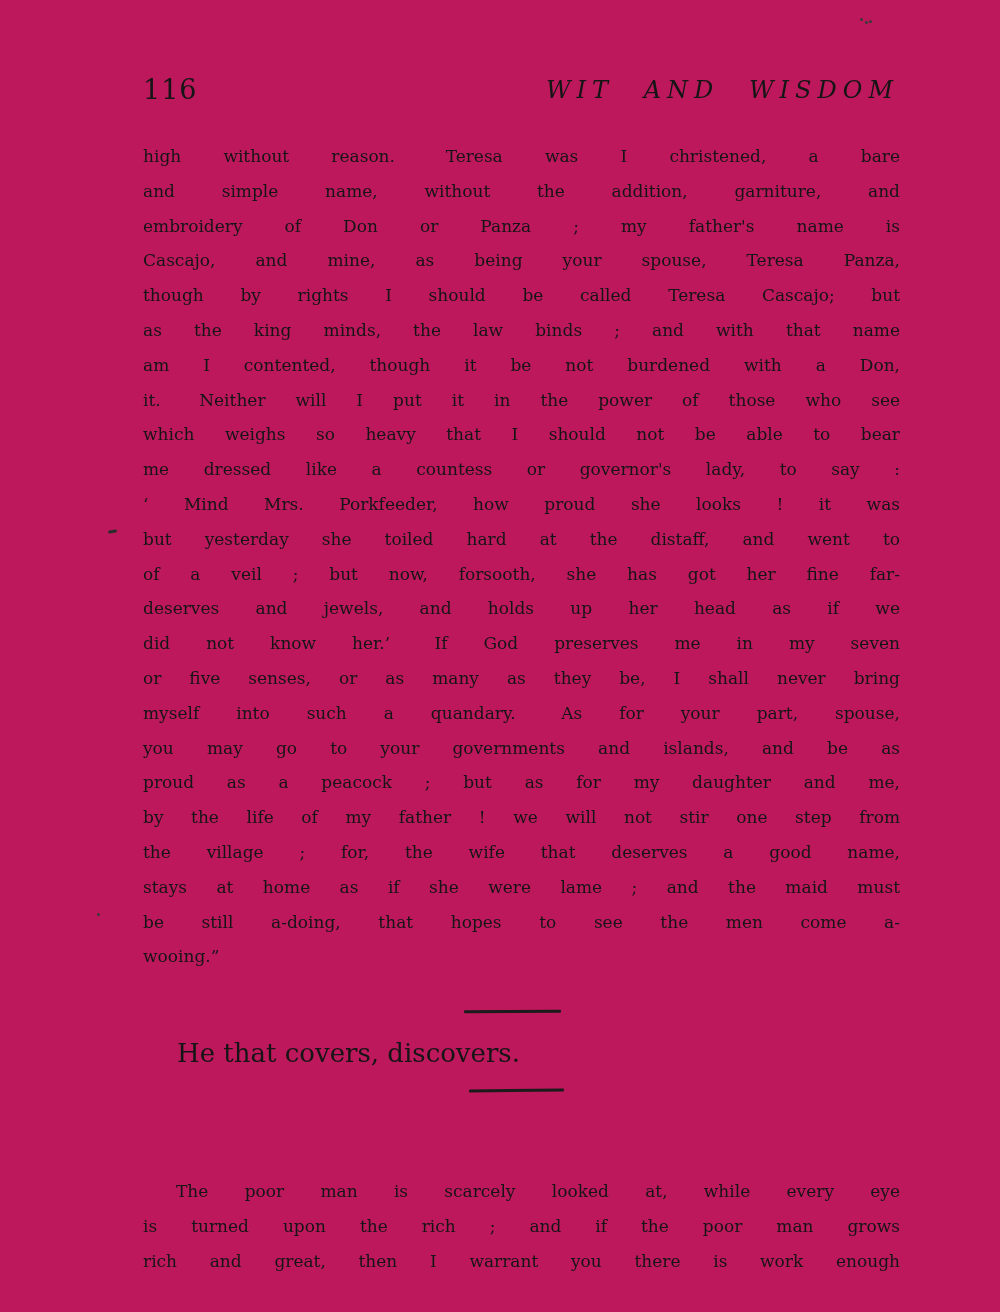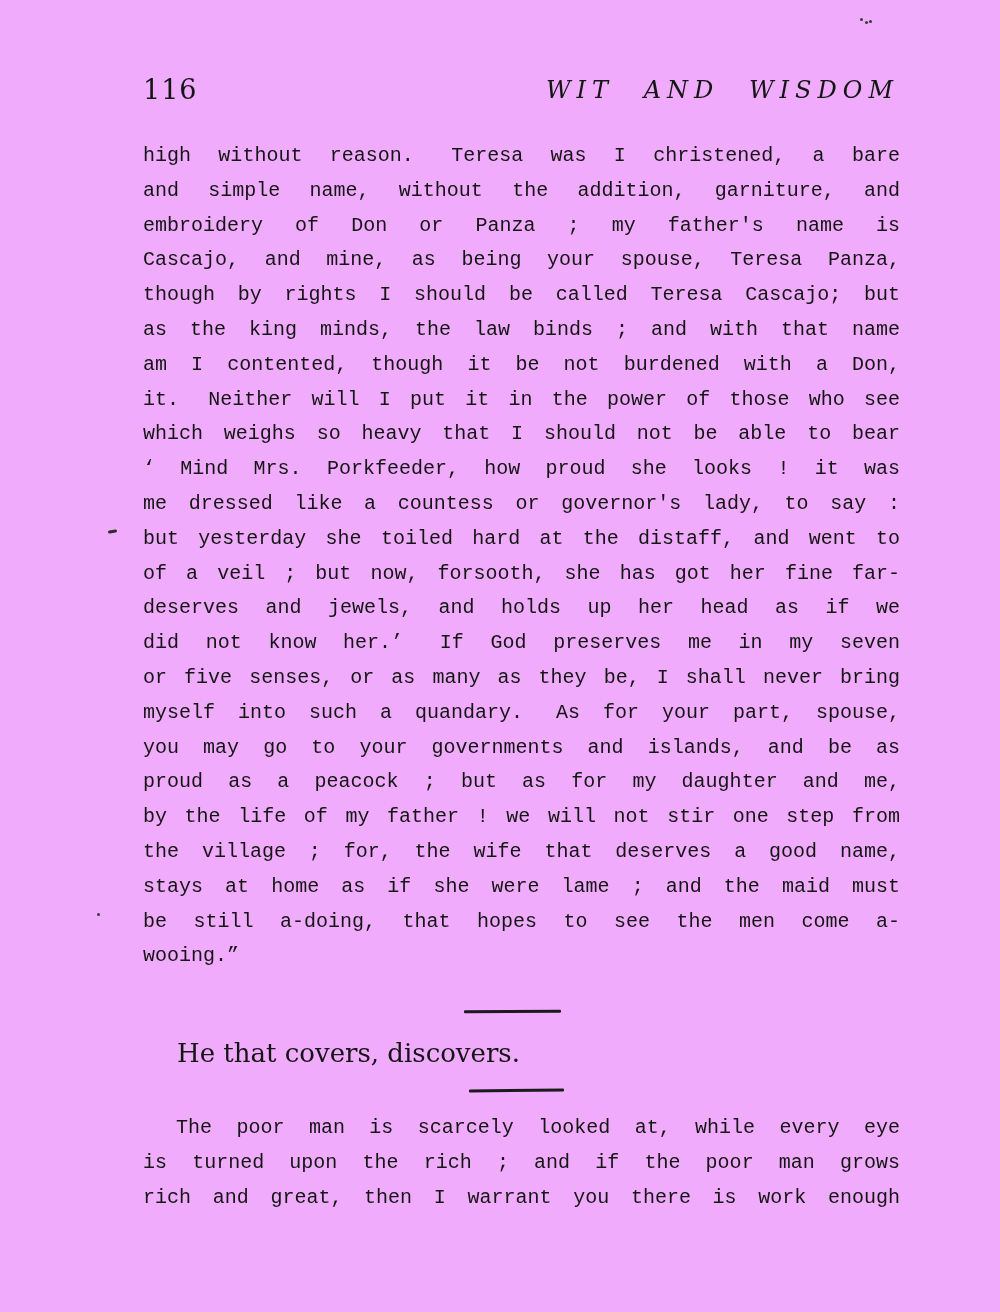--- a/index.html
+++ b/index.html
@@ -1,20 +1,20 @@
 <!DOCTYPE html>
 <html><head>
 <meta charset="utf-8">
 <style>
   html,body{margin:0;padding:0;background:#e8e8e8;}
   .page{
     position:relative;
     width:1000px;height:1312px;
     margin:0 auto;
-    background:#f0abfc;
+    background:#be185d;
     color:#151515;
     font-family:"DejaVu Serif","Liberation Serif",serif;
     overflow:hidden;
   }
   
   .header{
     position:absolute;top:72px;left:143px;width:756px;height:34px;
   }
   .page-number{
     position:absolute;left:0;top:2px;
@@ -24,26 +24,25 @@
     position:absolute;left:0;right:0;top:4px;
     text-align:right;
     font-style:italic;
     font-size:24px;
     letter-spacing:6px;
     word-spacing:16px;
   }
   
   .body-block{
     position:absolute;left:143px;width:757px;
-    font-size:20px;
+    font-size:17px;
     line-height:34.8px;
-    font-family:Liberation Mono, monospace;
   }
   .p1{top:139px;}
-  .p3{top:1110px;line-height:35px;}
+  .p3{top:1174px;line-height:35px;}
   .line{
     text-align:justify;
     text-align-last:justify;
     white-space:normal;
   }
   .line.lastline{text-align-last:left;}
   .line.indent{padding-left:33px;}
   .aphorism{
     position:absolute;left:143px;top:1036px;width:757px;
     font-size:26px;line-height:35px;
@@ -82,22 +81,22 @@
   <div class="body-block p1">
     <div class="line">high without reason.  Teresa was I christened, a bare</div>
     <div class="line">and simple name, without the addition, garniture, and</div>
     <div class="line">embroidery of Don or Panza ; my father's name is</div>
     <div class="line">Cascajo, and mine, as being your spouse, Teresa Panza,</div>
     <div class="line">though by rights I should be called Teresa Cascajo; but</div>
     <div class="line">as the king minds, the law binds ; and with that name</div>
     <div class="line">am I contented, though it be not burdened with a Don,</div>
     <div class="line">it.  Neither will I put it in the power of those who see</div>
     <div class="line">which weighs so heavy that I should not be able to bear</div>
+    <div class="line">me dressed like a countess or governor's lady, to say :</div>
     <div class="line">‘ Mind Mrs. Porkfeeder, how proud she looks ! it was</div>
-    <div class="line">me dressed like a countess or governor's lady, to say :</div>
     <div class="line">but yesterday she toiled hard at the distaff, and went to</div>
     <div class="line">of a veil ; but now, forsooth, she has got her fine far-</div>
     <div class="line">deserves and jewels, and holds up her head as if we</div>
     <div class="line">did not know her.’  If God preserves me in my seven</div>
     <div class="line">or five senses, or as many as they be, I shall never bring</div>
     <div class="line">myself into such a quandary.  As for your part, spouse,</div>
     <div class="line">you may go to your governments and islands, and be as</div>
     <div class="line">proud as a peacock ; but as for my daughter and me,</div>
     <div class="line">by the life of my father ! we will not stir one step from</div>
     <div class="line">the village ; for, the wife that deserves a good name,</div>

